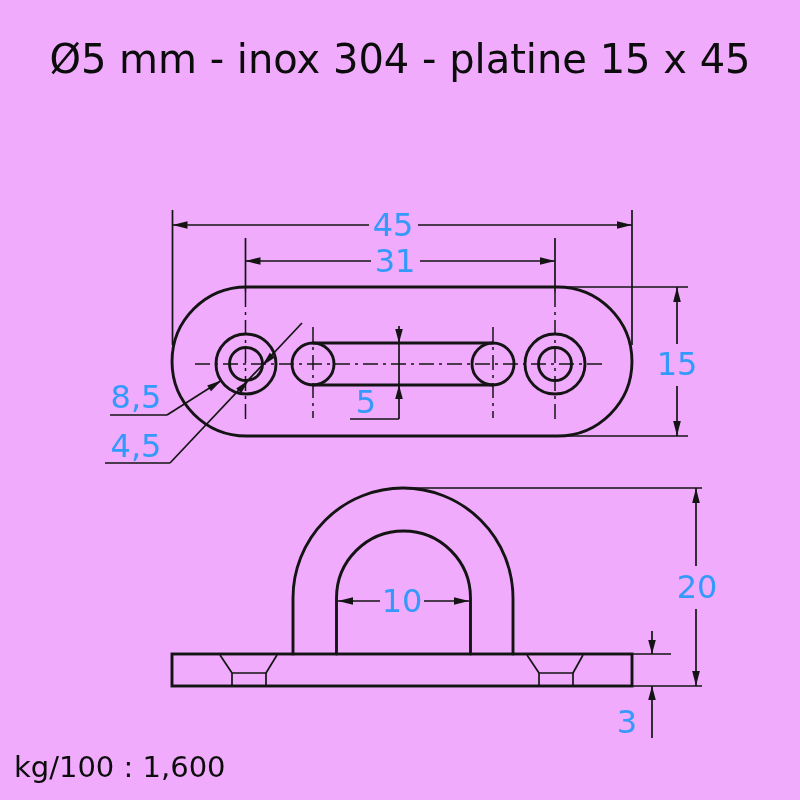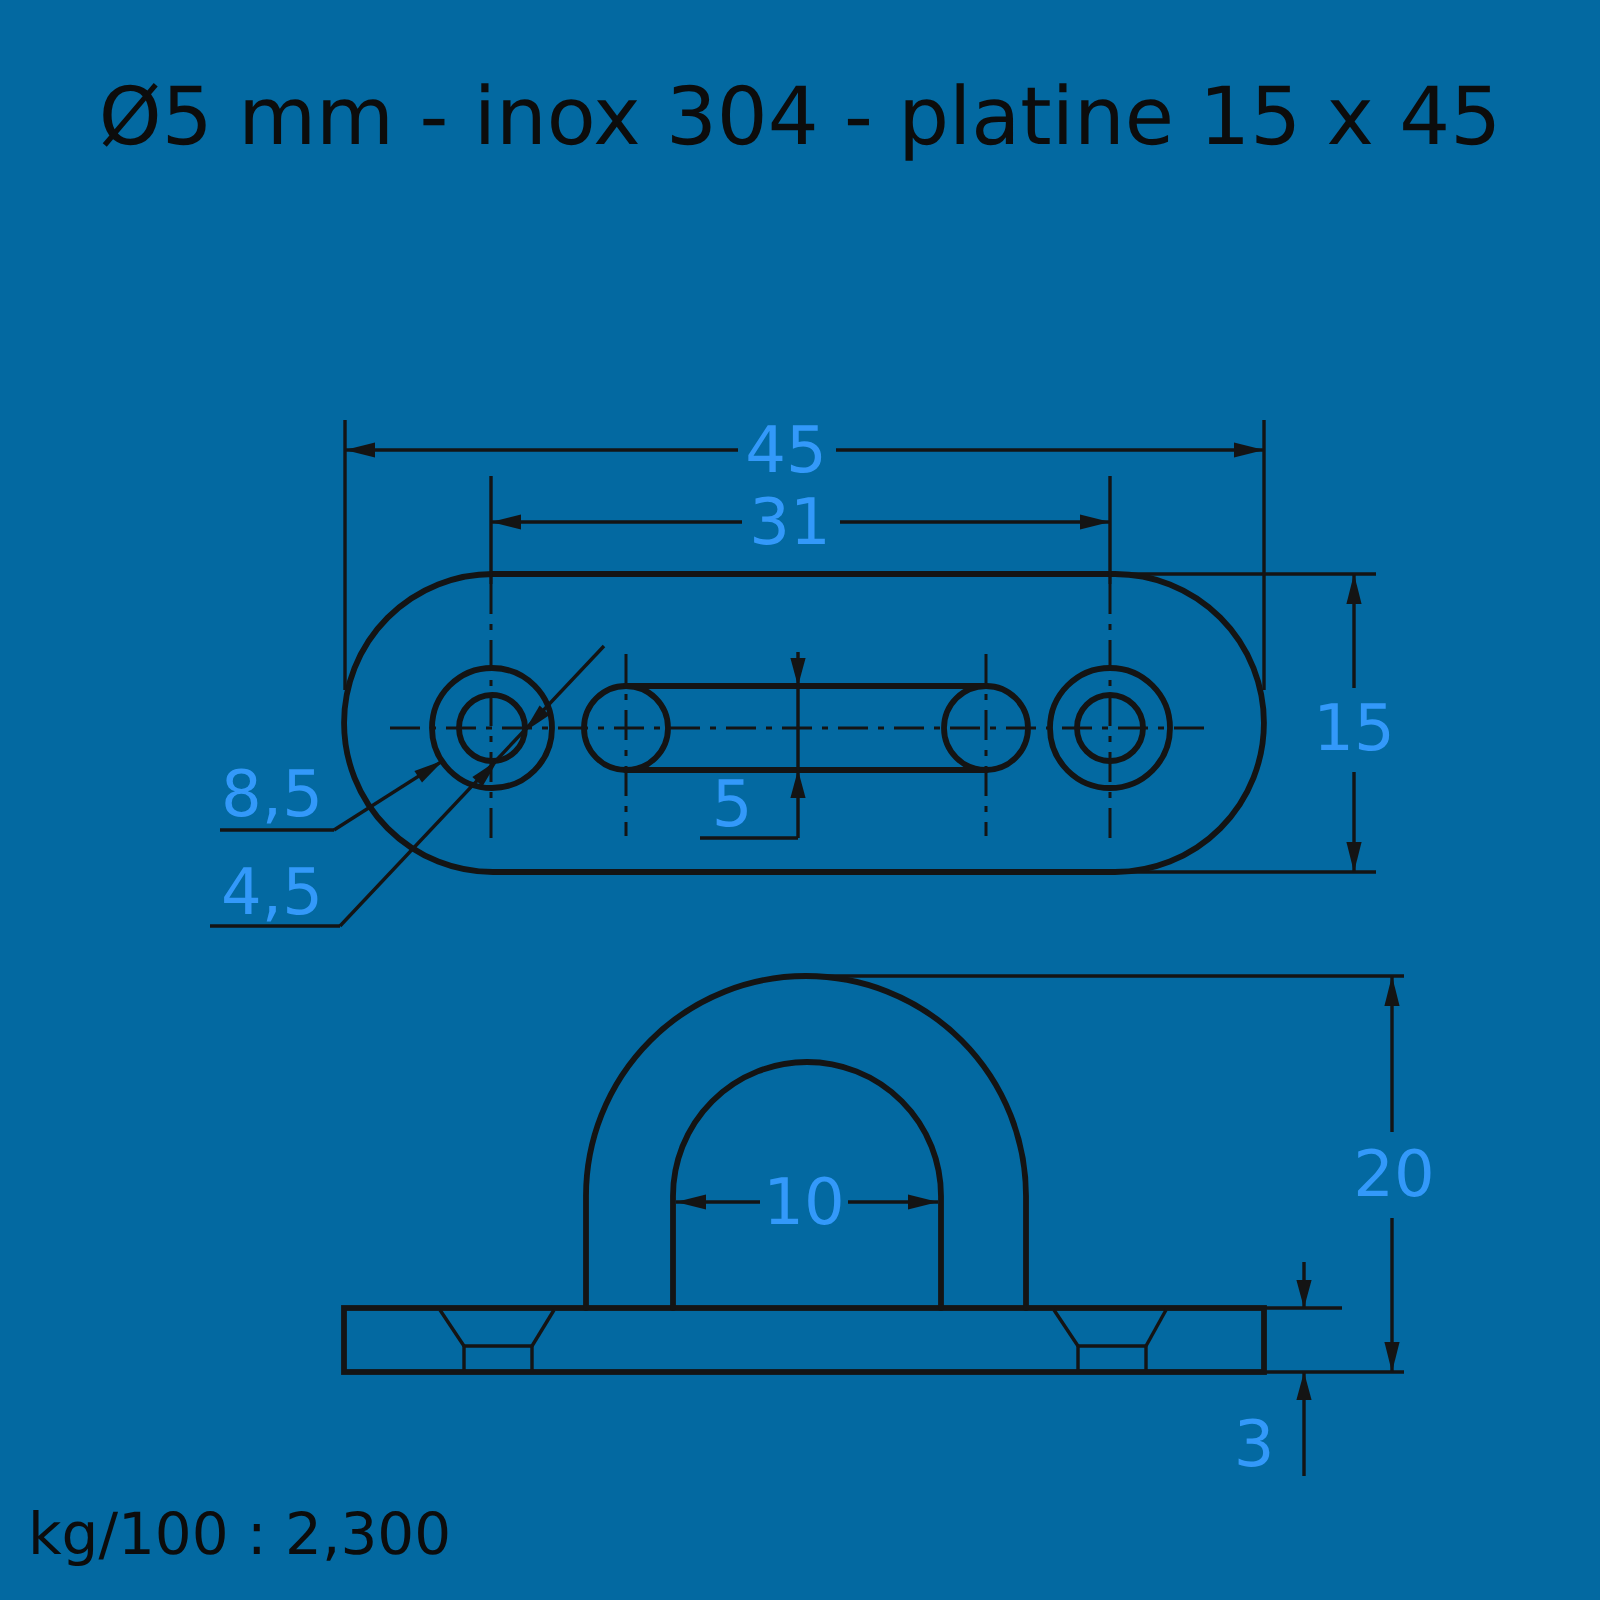--- a/index.html
+++ b/index.html
@@ -4,21 +4,21 @@
 <style>
   html, body {
     margin: 0;
     padding: 0;
     background: #ffffff;
   }
   #canvas {
     position: relative;
     width: 800px;
     height: 800px;
-    background: #0369a1;
+    background: #f0abfc;
     overflow: hidden;
     font-family: "DejaVu Sans", "Liberation Sans", sans-serif;
   }
   .drawing-title {
     position: absolute;
     top: 36px;
     left: 0;
     width: 800px;
     text-align: center;
     font-size: 40px;
@@ -183,14 +183,14 @@
         <line class="thin" x1="632" y1="654" x2="671" y2="654"></line>
         <line class="thin" x1="652" y1="631" x2="652" y2="654"></line>
         <line class="thin" x1="652" y1="686" x2="652" y2="738"></line>
         <polygon class="ah" points="652,654 648.2,640 655.8,640"></polygon>
         <polygon class="ah" points="652,686 648.2,700 655.8,700"></polygon>
         <text class="dim-text" x="627" y="722" text-anchor="middle" dominant-baseline="central">3</text>
       </g>
     </g>
   </svg>
 
-  <div class="weight-note">kg/100 : 2,300</div>
+  <div class="weight-note">kg/100 : 1,600</div>
 </div>
 
 </body></html>

